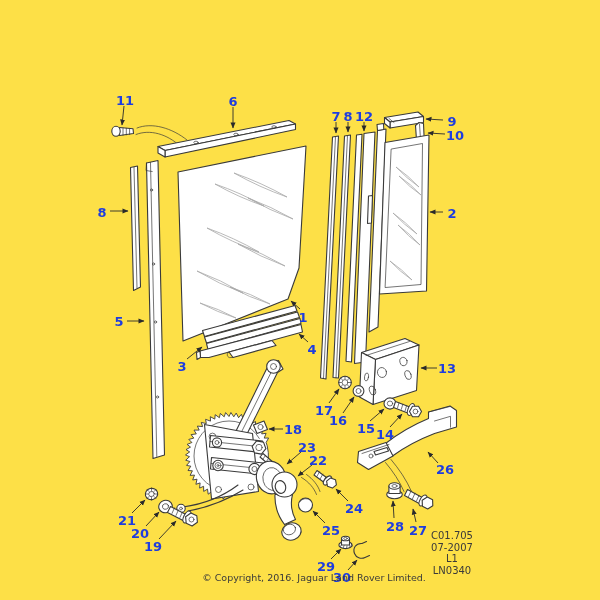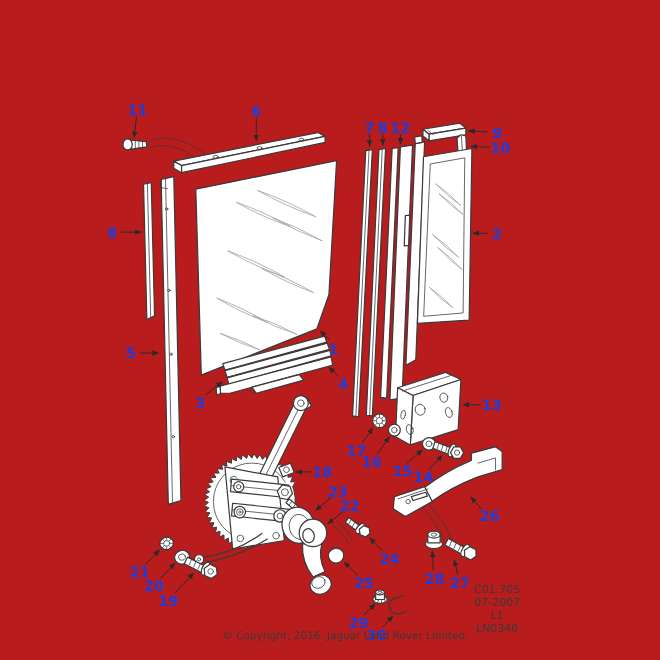--- a/index.html
+++ b/index.html
@@ -1,16 +1,16 @@
 <!DOCTYPE html>
 <html><head>
 <meta charset="utf-8">
 <style>
   html,body{margin:0;padding:0;background:#fff;}
-  .page{position:relative;width:600px;height:600px;background:#b91c1c;overflow:hidden;
+  .page{position:relative;width:600px;height:600px;background:#fde047;overflow:hidden;
         font-family:"DejaVu Sans","Liberation Sans",sans-serif;}
   svg{position:absolute;left:0;top:0;}
   .ln{fill:none;stroke:#3a3a3a;stroke-width:1.1;stroke-linejoin:round;stroke-linecap:round;}
   .fw{fill:#ffffff;stroke:#3a3a3a;stroke-width:1.1;stroke-linejoin:round;}
   .thin{fill:none;stroke:#3a3a3a;stroke-width:0.7;stroke-linecap:round;}
   .streak{fill:none;stroke:#a8a8a8;stroke-width:0.8;}
   .leader{stroke:#2a2a2a;stroke-width:0.9;fill:none;}
   .callout{font-weight:bold;font-size:13px;text-anchor:middle;cursor:pointer;}
   .code-text{font-size:10px;fill:#3a3a3a;text-anchor:middle;}
   .copyright{font-size:9.5px;fill:#3a3a3a;text-anchor:middle;}

